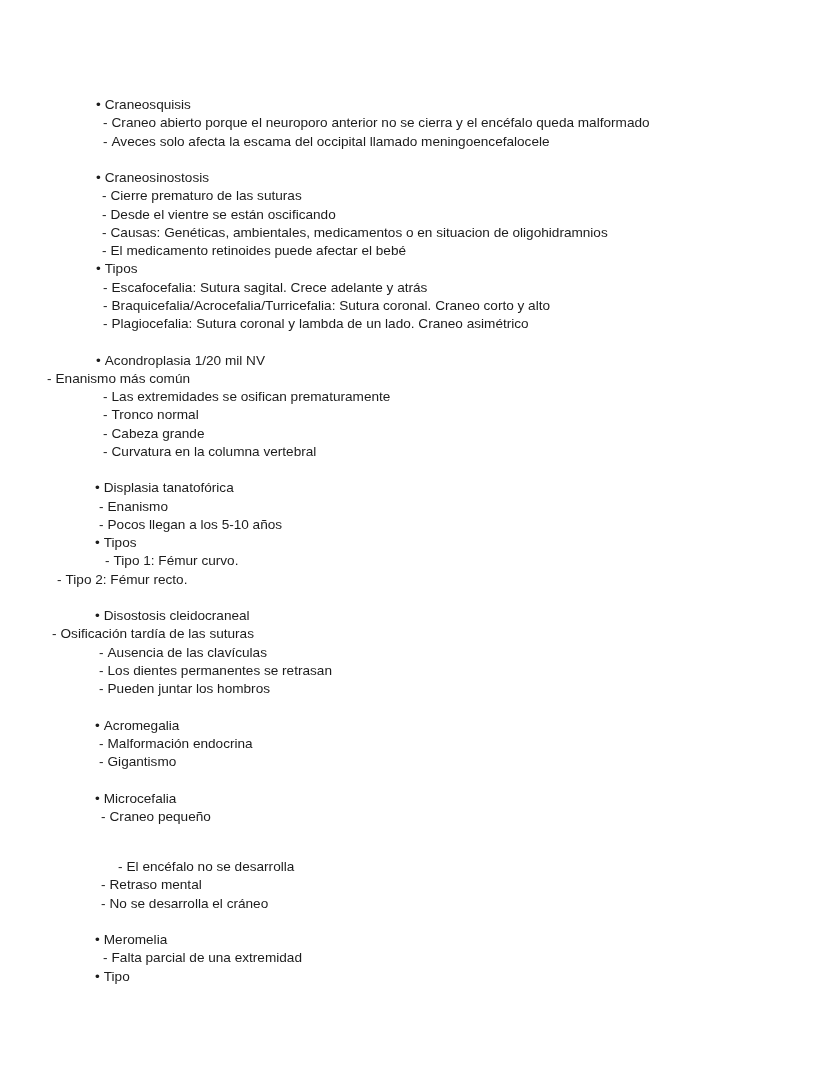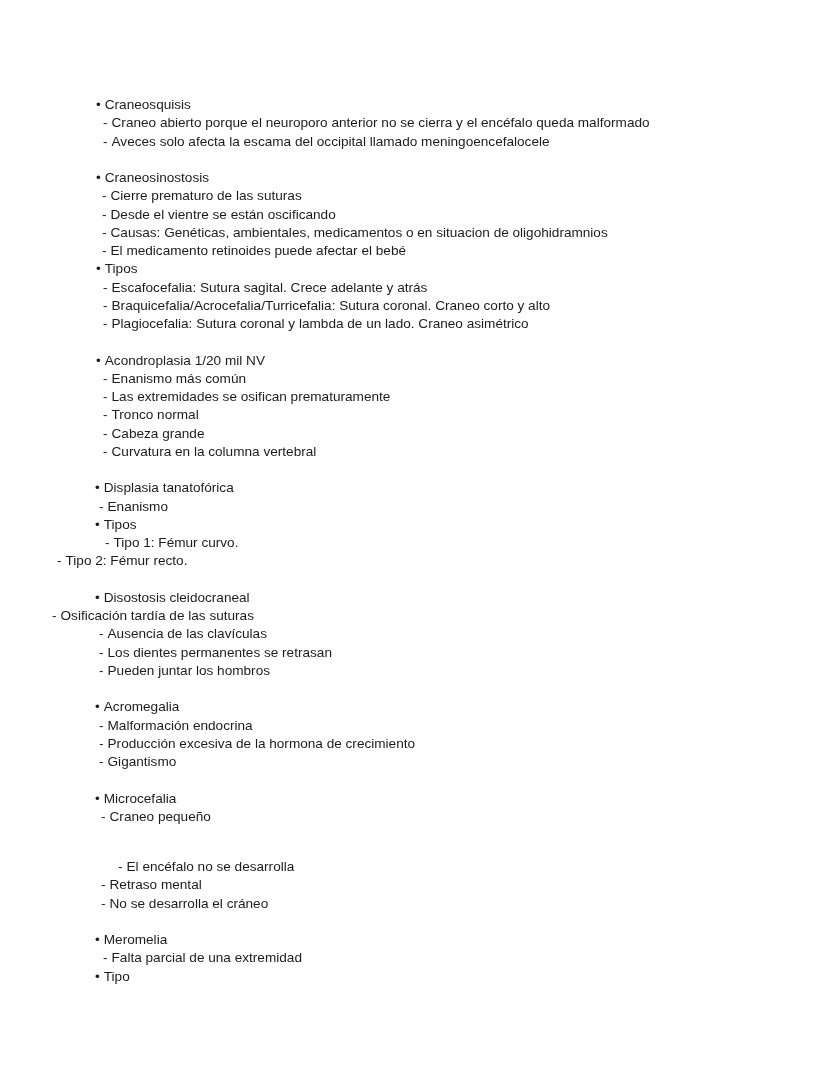--- a/index.html
+++ b/index.html
@@ -59,41 +59,41 @@
       <div class="line dash" style="padding-left: 102px;"><span class="marker">-</span><span>Cierre prematuro de las suturas</span></div>
       <div class="line dash" style="padding-left: 102px;"><span class="marker">-</span><span>Desde el vientre se están oscificando</span></div>
       <div class="line dash" style="padding-left: 102px;"><span class="marker">-</span><span>Causas: Genéticas, ambientales, medicamentos o en situacion de oligohidramnios</span></div>
       <div class="line dash" style="padding-left: 102px;"><span class="marker">-</span><span>El medicamento retinoides puede afectar el bebé</span></div>
       <div class="line bullet" style="padding-left: 96px;"><span class="marker">•</span><span>Tipos</span></div>
       <div class="line dash" style="padding-left: 103px;"><span class="marker">-</span><span>Escafocefalia: Sutura sagital. Crece adelante y atrás</span></div>
       <div class="line dash" style="padding-left: 103px;"><span class="marker">-</span><span>Braquicefalia/Acrocefalia/Turricefalia: Sutura coronal. Craneo corto y alto</span></div>
       <div class="line dash" style="padding-left: 103px;"><span class="marker">-</span><span>Plagiocefalia: Sutura coronal y lambda de un lado. Craneo asimétrico</span></div>
       <div class="line blank"></div>
       <div class="line bullet" style="padding-left: 96px;"><span class="marker">•</span><span>Acondroplasia 1/20 mil NV</span></div>
-      <div class="line dash" style="padding-left: 103px;"><span class="marker">-</span><span>Enanismo más común</span></div>
+      <div class="line dash" style="padding-left: 47px;"><span class="marker">-</span><span>Enanismo más común</span></div>
       <div class="line dash" style="padding-left: 103px;"><span class="marker">-</span><span>Las extremidades se osifican prematuramente</span></div>
       <div class="line dash" style="padding-left: 103px;"><span class="marker">-</span><span>Tronco normal</span></div>
       <div class="line dash" style="padding-left: 103px;"><span class="marker">-</span><span>Cabeza grande</span></div>
       <div class="line dash" style="padding-left: 103px;"><span class="marker">-</span><span>Curvatura en la columna vertebral</span></div>
       <div class="line blank"></div>
       <div class="line bullet" style="padding-left: 95px;"><span class="marker">•</span><span>Displasia tanatofórica</span></div>
       <div class="line dash" style="padding-left: 99px;"><span class="marker">-</span><span>Enanismo</span></div>
+      <div class="line dash" style="padding-left: 99px;"><span class="marker">-</span><span>Pocos llegan a los 5-10 años</span></div>
       <div class="line bullet" style="padding-left: 95px;"><span class="marker">•</span><span>Tipos</span></div>
       <div class="line dash" style="padding-left: 105px;"><span class="marker">-</span><span>Tipo 1: Fémur curvo.</span></div>
       <div class="line dash" style="padding-left: 57px;"><span class="marker">-</span><span>Tipo 2: Fémur recto.</span></div>
       <div class="line blank"></div>
       <div class="line bullet" style="padding-left: 95px;"><span class="marker">•</span><span>Disostosis cleidocraneal</span></div>
       <div class="line dash" style="padding-left: 52px;"><span class="marker">-</span><span>Osificación tardía de las suturas</span></div>
       <div class="line dash" style="padding-left: 99px;"><span class="marker">-</span><span>Ausencia de las clavículas</span></div>
       <div class="line dash" style="padding-left: 99px;"><span class="marker">-</span><span>Los dientes permanentes se retrasan</span></div>
       <div class="line dash" style="padding-left: 99px;"><span class="marker">-</span><span>Pueden juntar los hombros</span></div>
       <div class="line blank"></div>
       <div class="line bullet" style="padding-left: 95px;"><span class="marker">•</span><span>Acromegalia</span></div>
       <div class="line dash" style="padding-left: 99px;"><span class="marker">-</span><span>Malformación endocrina</span></div>
-      <div class="line dash" style="padding-left: 99px;"><span class="marker">-</span><span>Producción excesiva de la hormona de crecimiento</span></div>
       <div class="line dash" style="padding-left: 99px;"><span class="marker">-</span><span>Gigantismo</span></div>
       <div class="line blank"></div>
       <div class="line bullet" style="padding-left: 95px;"><span class="marker">•</span><span>Microcefalia</span></div>
       <div class="line dash" style="padding-left: 101px;"><span class="marker">-</span><span>Craneo pequeño</span></div>
       <div class="line dash" style="padding-left: 118px; margin-top: 32px;"><span class="marker">-</span><span>El encéfalo no se desarrolla</span></div>
       <div class="line dash" style="padding-left: 101px;"><span class="marker">-</span><span>Retraso mental</span></div>
       <div class="line dash" style="padding-left: 101px;"><span class="marker">-</span><span>No se desarrolla el cráneo</span></div>
       <div class="line blank"></div>
       <div class="line bullet" style="padding-left: 95px;"><span class="marker">•</span><span>Meromelia</span></div>
       <div class="line dash" style="padding-left: 103px;"><span class="marker">-</span><span>Falta parcial de una extremidad</span></div>

